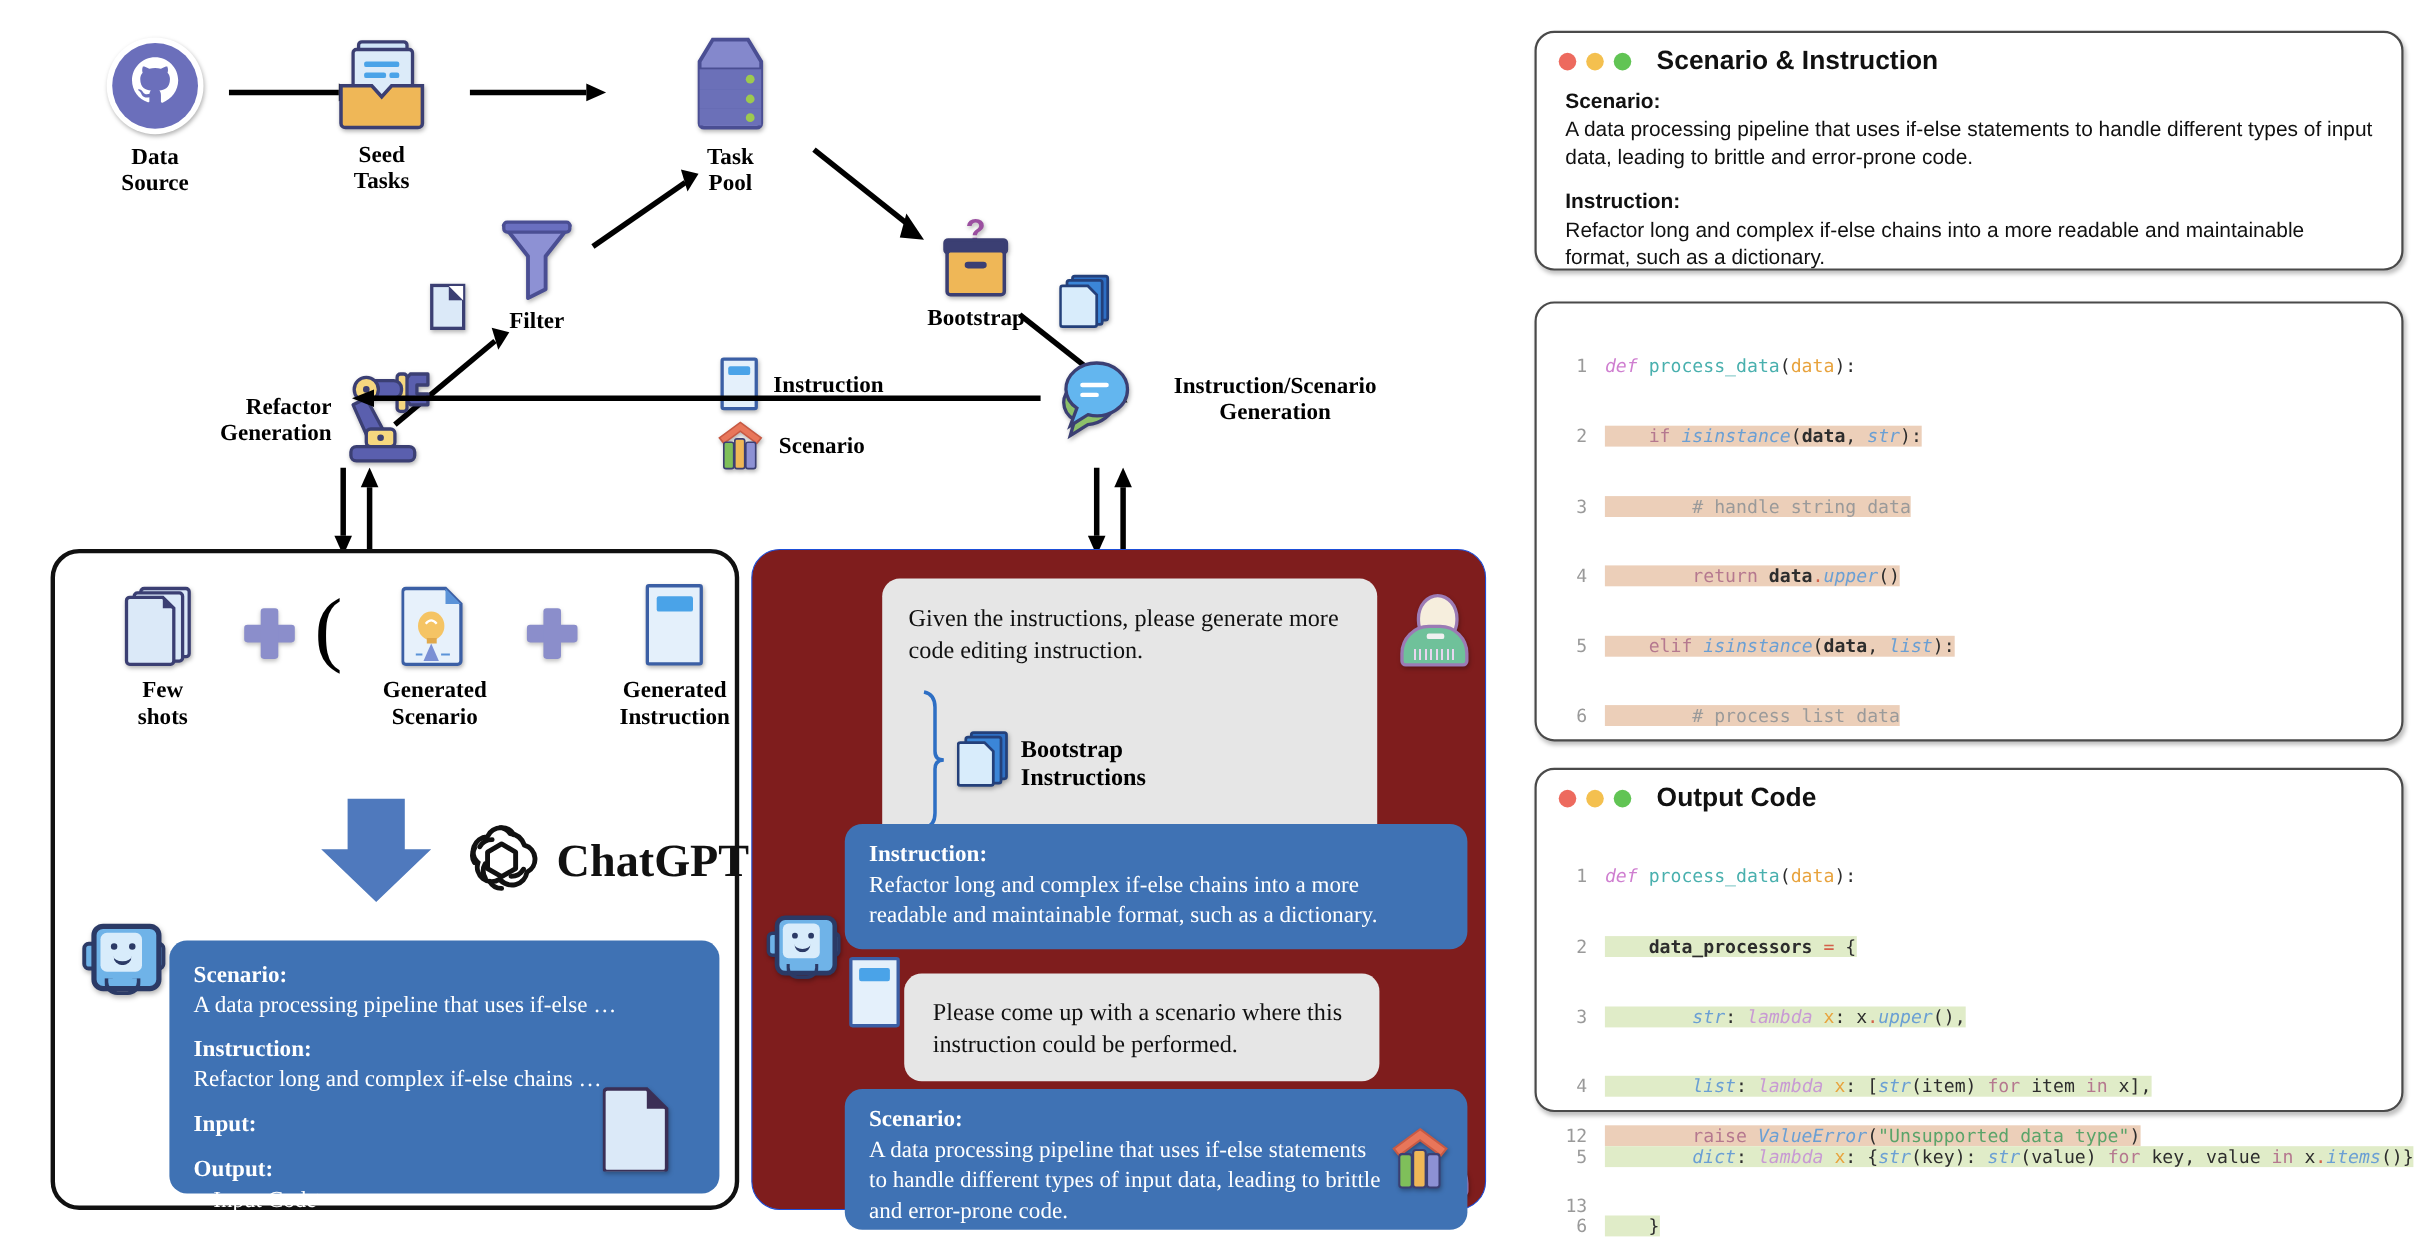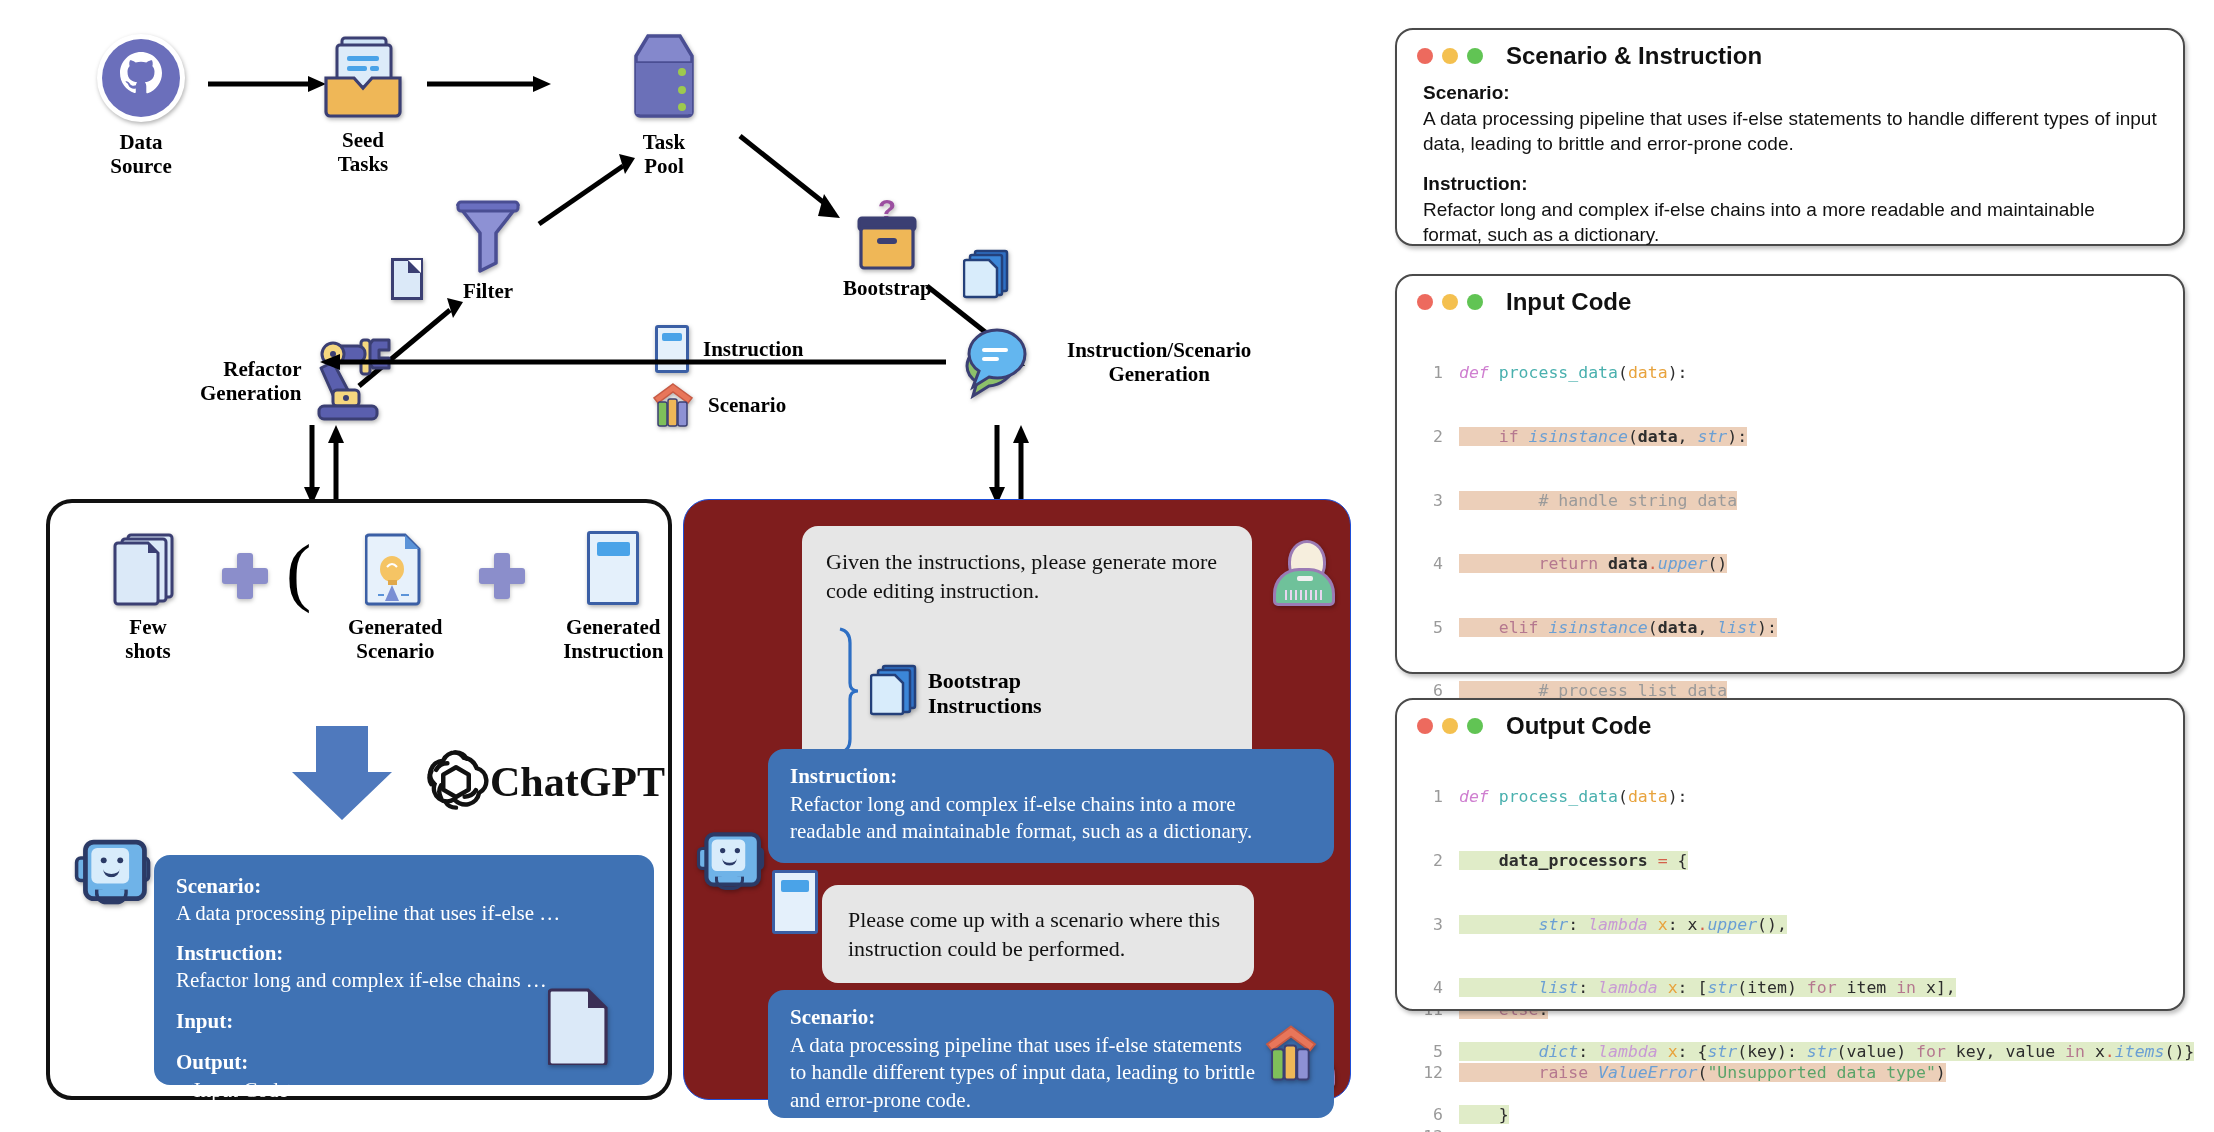--- a/index.html
+++ b/index.html
@@ -215,21 +215,21 @@
 Source</div>
 </div>
 
 <div class="arrow" style="left:208px; top:74px;">
   <svg width="120" height="20">
       <line x1="0" y1="10" x2="100" y2="10" stroke="#000" stroke-width="5"></line>
       <polygon points="100,2 118,10 100,18" fill="#000"></polygon>
     </svg>
 </div>
 
-<div class="abs" style="left:320px; top:34px;">
+<div class="abs" style="left:304px; top:34px;">
   <div class="shadowed" style="width:86px;height:88px;margin:0 auto;">
     <svg width="86" height="88" viewBox="0 0 86 88">
       <rect x="22" y="4" width="44" height="10" rx="3" fill="#cfe4f7" stroke="#3b3f73" stroke-width="3"></rect>
       <rect x="17" y="11" width="54" height="42" rx="3" fill="#dcebf9" stroke="#3b3f73" stroke-width="3"></rect>
       <rect x="27" y="22" width="32" height="5" rx="2" fill="#4aa3e8"></rect>
       <rect x="27" y="32" width="20" height="5" rx="2" fill="#4aa3e8"></rect>
       <rect x="50" y="32" width="9" height="5" rx="2" fill="#4aa3e8"></rect>
       <path d="M6 44h28l9 10 9-10h28v34a4 4 0 0 1-4 4H10a4 4 0 0 1-4-4z" fill="#efb757" stroke="#3b3f73" stroke-width="3.2"></path>
     </svg>
   </div>
@@ -448,21 +448,21 @@
 
     <div class="paren" style="margin-top:2px;">)</div>
   </div>
 
   <div class="abs" style="left:236px; top:223px;">
     <svg width="112" height="96" viewBox="0 0 112 96">
       <path d="M30 0 h52 v46 h24 L56 94 L6 46 h24z" fill="#4f79bd"></path>
     </svg>
   </div>
 
-  <div class="abs" style="left:372px; top:243px; display:flex; align-items:center; ">
+  <div class="abs" style="left:372px; top:243px; display:flex; align-items:center; gap:16px;">
     <div>
       <svg width="68" height="68" viewBox="0 0 64 64">
         <path d="M32 6c-5.4 0-10 3.1-12.2 7.8-5.2.3-9.7 3.6-11.4 8.5-1.7 4.9-.3 10.2 3.4 13.6-1.6 5 .1 10.4 4.2 13.6 4.1 3.2 9.7 3.5 14.1.8C33.9 53.9 38.9 56 44 54.7c5.1-1.3 8.9-5.5 9.7-10.6 4.6-2.4 7.3-7.3 6.8-12.4-.5-5.1-4-9.4-9-10.8C49.3 15.2 44.7 11.5 39.3 11c-2.3-3.1-5.9-5-9.8-5z" fill="none" stroke="#111" stroke-width="4.2"></path>
         <path d="M32 6c4.3 0 8.2 2.3 10.3 6M13.3 22.4c2.2-3.8 6.2-6.1 10.6-6.1M8.8 35.9c-2.2-3.8-2.2-8.4 0-12.2M18 49.2c-2.2-3.8-2.2-8.4 0-12.2M32 58c-4.3 0-8.2-2.3-10.3-6M50.7 41.6c-2.2 3.8-6.2 6.1-10.6 6.1" fill="none" stroke="#111" stroke-width="4.2" stroke-linecap="round"></path>
         <path d="M32 20 L44 27 v14 L32 48 L20 41 V27z" fill="none" stroke="#111" stroke-width="4.2" stroke-linejoin="round"></path>
       </svg>
     </div>
     <div style="font-family:'Liberation Serif',serif; font-weight:bold; font-size:42px; color:#111;">ChatGPT</div>
   </div>
 
@@ -579,26 +579,20 @@
       <span>A data processing pipeline that uses if-else statements to handle different types of input data, leading to brittle and error-prone code.</span>
     </p>
     <p>
       <span class="hd">Instruction:</span>
       <span>Refactor long and complex if-else chains into a more readable and maintainable format, such as a dictionary.</span>
     </p>
   </div>
 </div>
 
 <div class="win" style="left:1395px; top:274px; width:790px; height:400px;">
-  <div class="win-bar">
-    <span class="dot r"></span>
-    <span class="dot y"></span>
-    <span class="dot g"></span>
-    <span class="win-title">Input Code</span>
-  </div>
   <div class="code">
     <div class="code-row"><span class="ln">1</span><span class="code-txt"><span class="k">def</span> <span class="fn">process_data</span><span class="pl">(</span><span class="par">data</span><span class="pl">):</span></span></div>
     <div class="code-row"><span class="ln">2</span><span class="code-txt"><span class="hl-in"><span class="pl">    </span><span class="kw">if</span> <span class="bi">isinstance</span><span class="pl">(</span><span class="pl" style="font-weight:bold">data</span><span class="pl">, </span><span class="bi">str</span><span class="pl">):</span></span></span></div>
     <div class="code-row"><span class="ln">3</span><span class="code-txt"><span class="hl-in"><span class="cm">        # handle string data</span></span></span></div>
     <div class="code-row"><span class="ln">4</span><span class="code-txt"><span class="hl-in"><span class="pl">        </span><span class="kw">return</span> <span class="pl" style="font-weight:bold">data</span><span class="op">.</span><span class="bi">upper</span><span class="pl">()</span></span></span></div>
     <div class="code-row"><span class="ln">5</span><span class="code-txt"><span class="hl-in"><span class="pl">    </span><span class="kw">elif</span> <span class="bi">isinstance</span><span class="pl">(</span><span class="pl" style="font-weight:bold">data</span><span class="pl">, </span><span class="bi">list</span><span class="pl">):</span></span></span></div>
     <div class="code-row"><span class="ln">6</span><span class="code-txt"><span class="hl-in"><span class="cm">        # process list data</span></span></span></div>
     <div class="code-row"><span class="ln">7</span><span class="code-txt"><span class="hl-in"><span class="pl">        </span><span class="kw">return</span> <span class="pl">[</span><span class="bi">str</span><span class="pl">(item) </span><span class="kw">for</span><span class="pl"> item </span><span class="kw">in</span><span class="pl" style="font-weight:bold"> data</span><span class="pl">]</span></span></span></div>
     <div class="code-row"><span class="ln">8</span><span class="code-txt"><span class="hl-in"><span class="pl">    </span><span class="kw">elif</span> <span class="bi">isinstance</span><span class="pl">(</span><span class="pl" style="font-weight:bold">data</span><span class="pl">, </span><span class="bi">dict</span><span class="pl">):</span></span></span></div>
     <div class="code-row"><span class="ln">9</span><span class="code-txt"><span class="hl-in"><span class="cm">        # process dictionary data</span></span></span></div>

